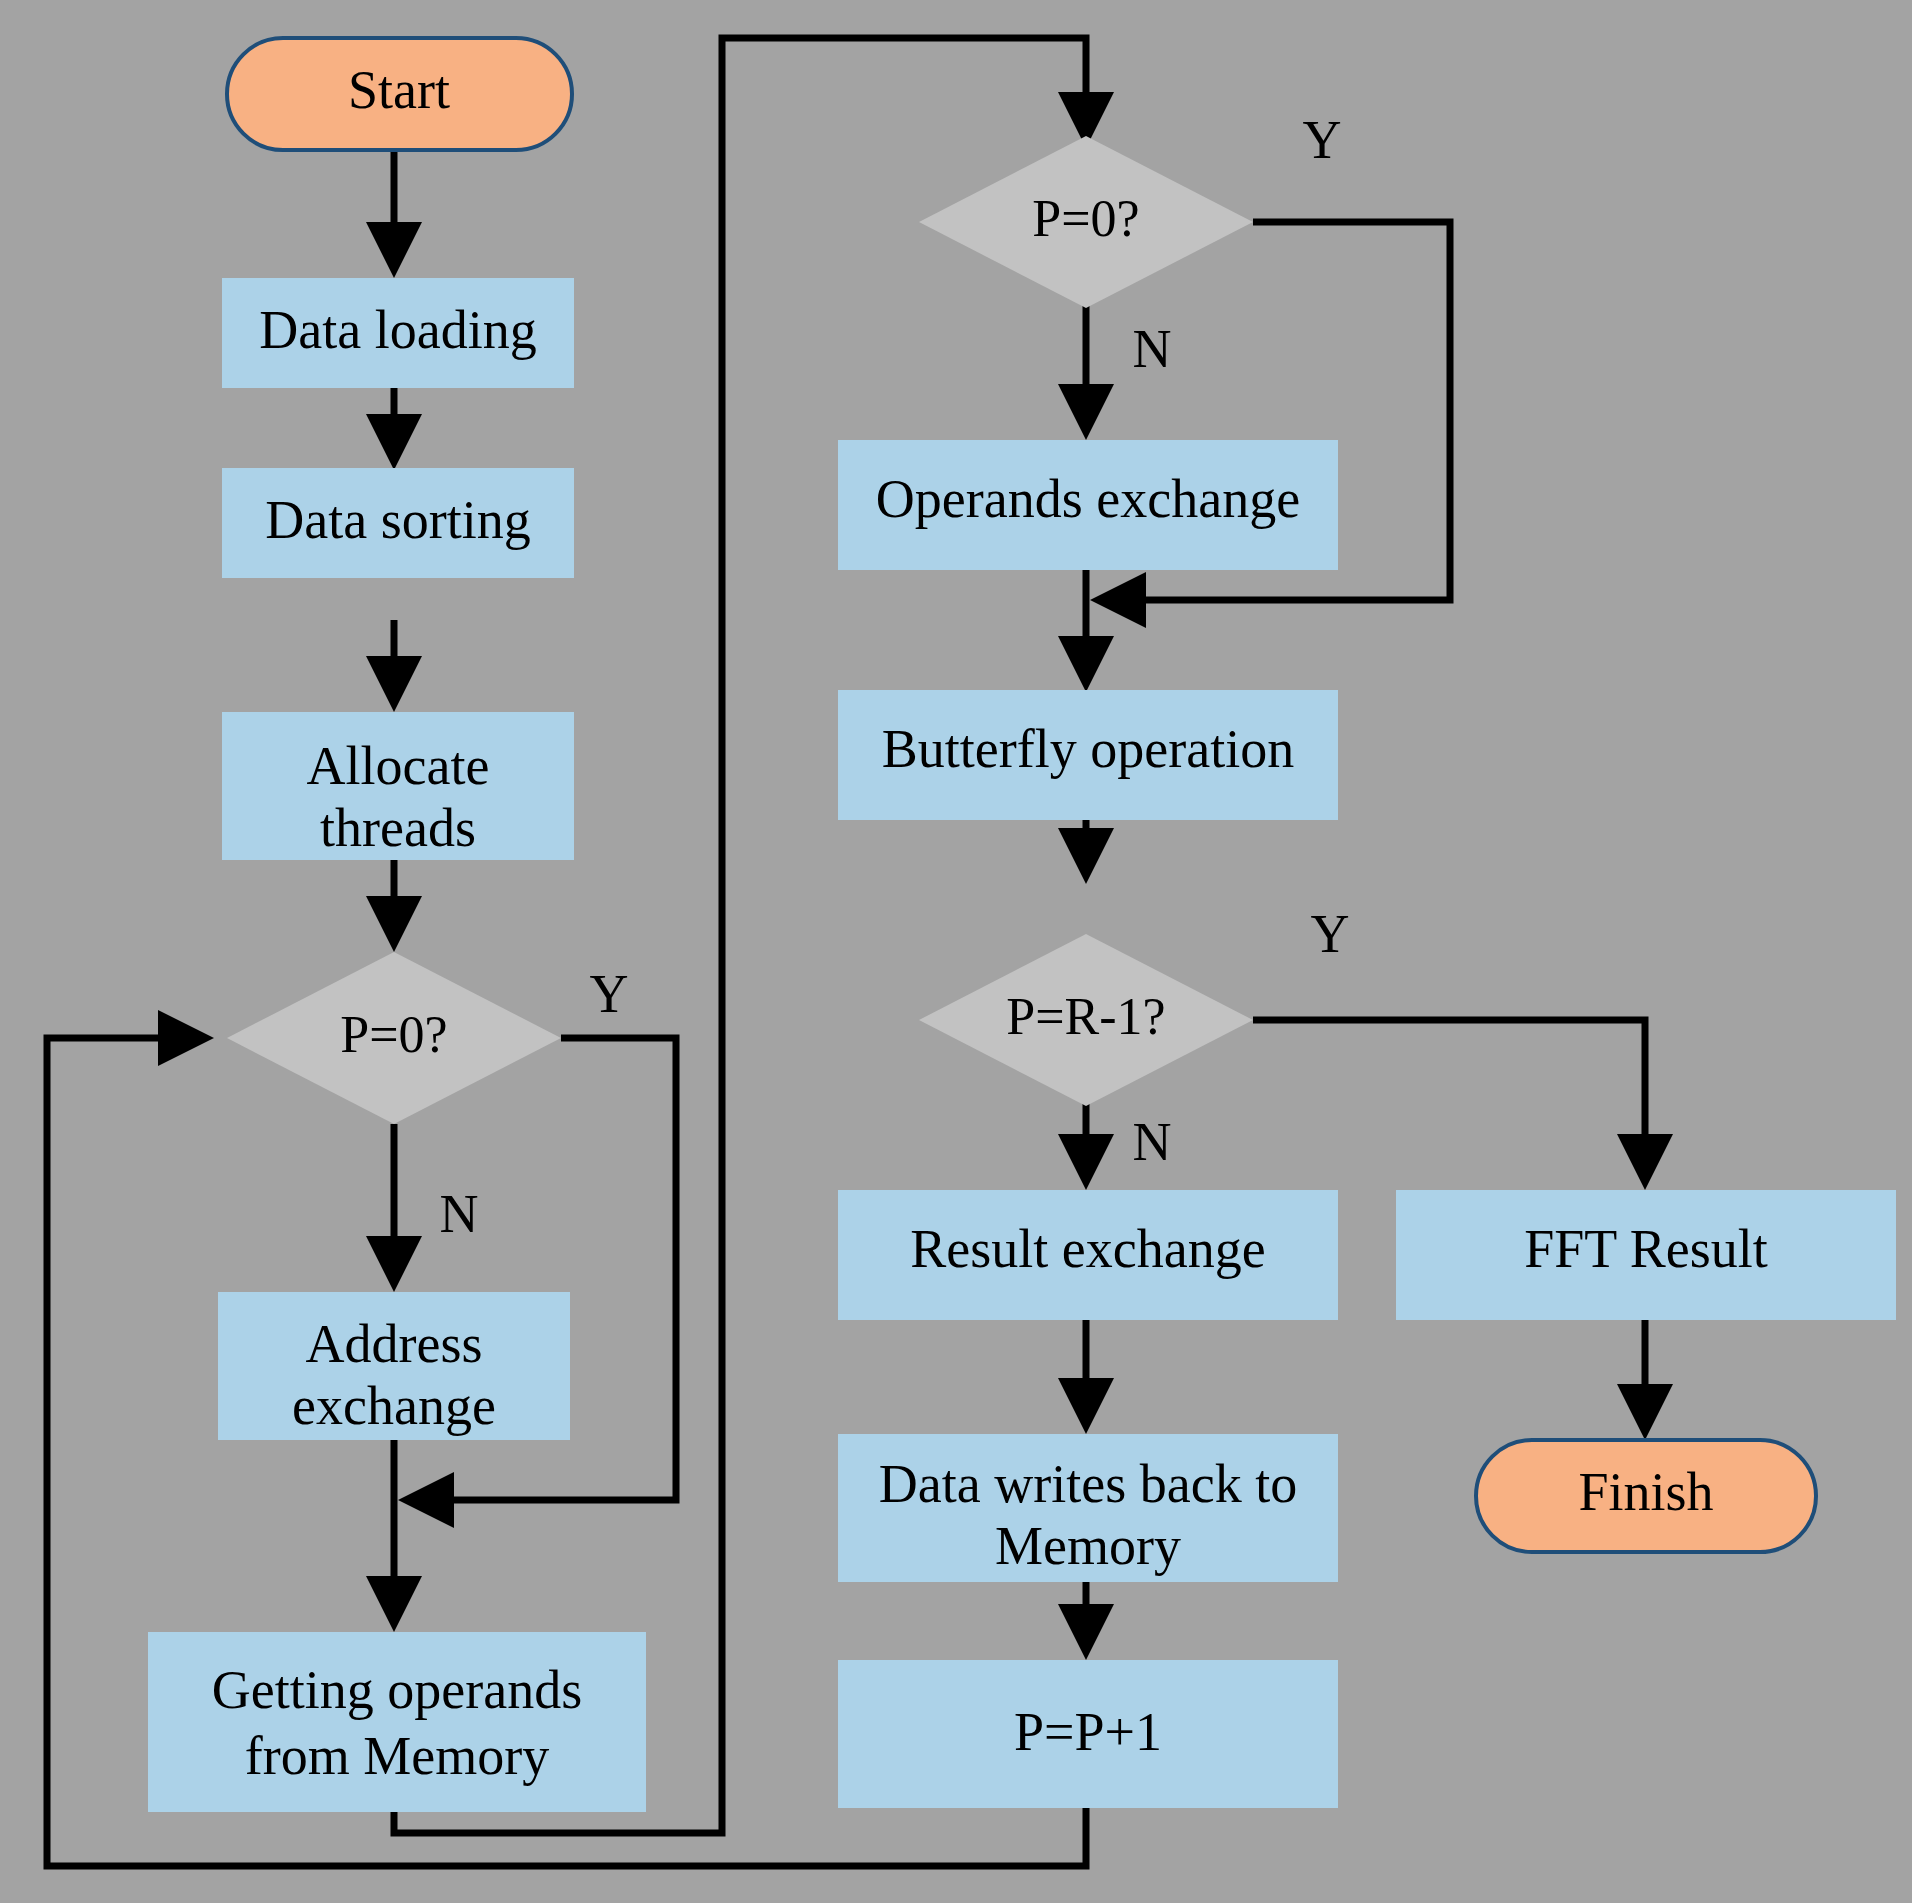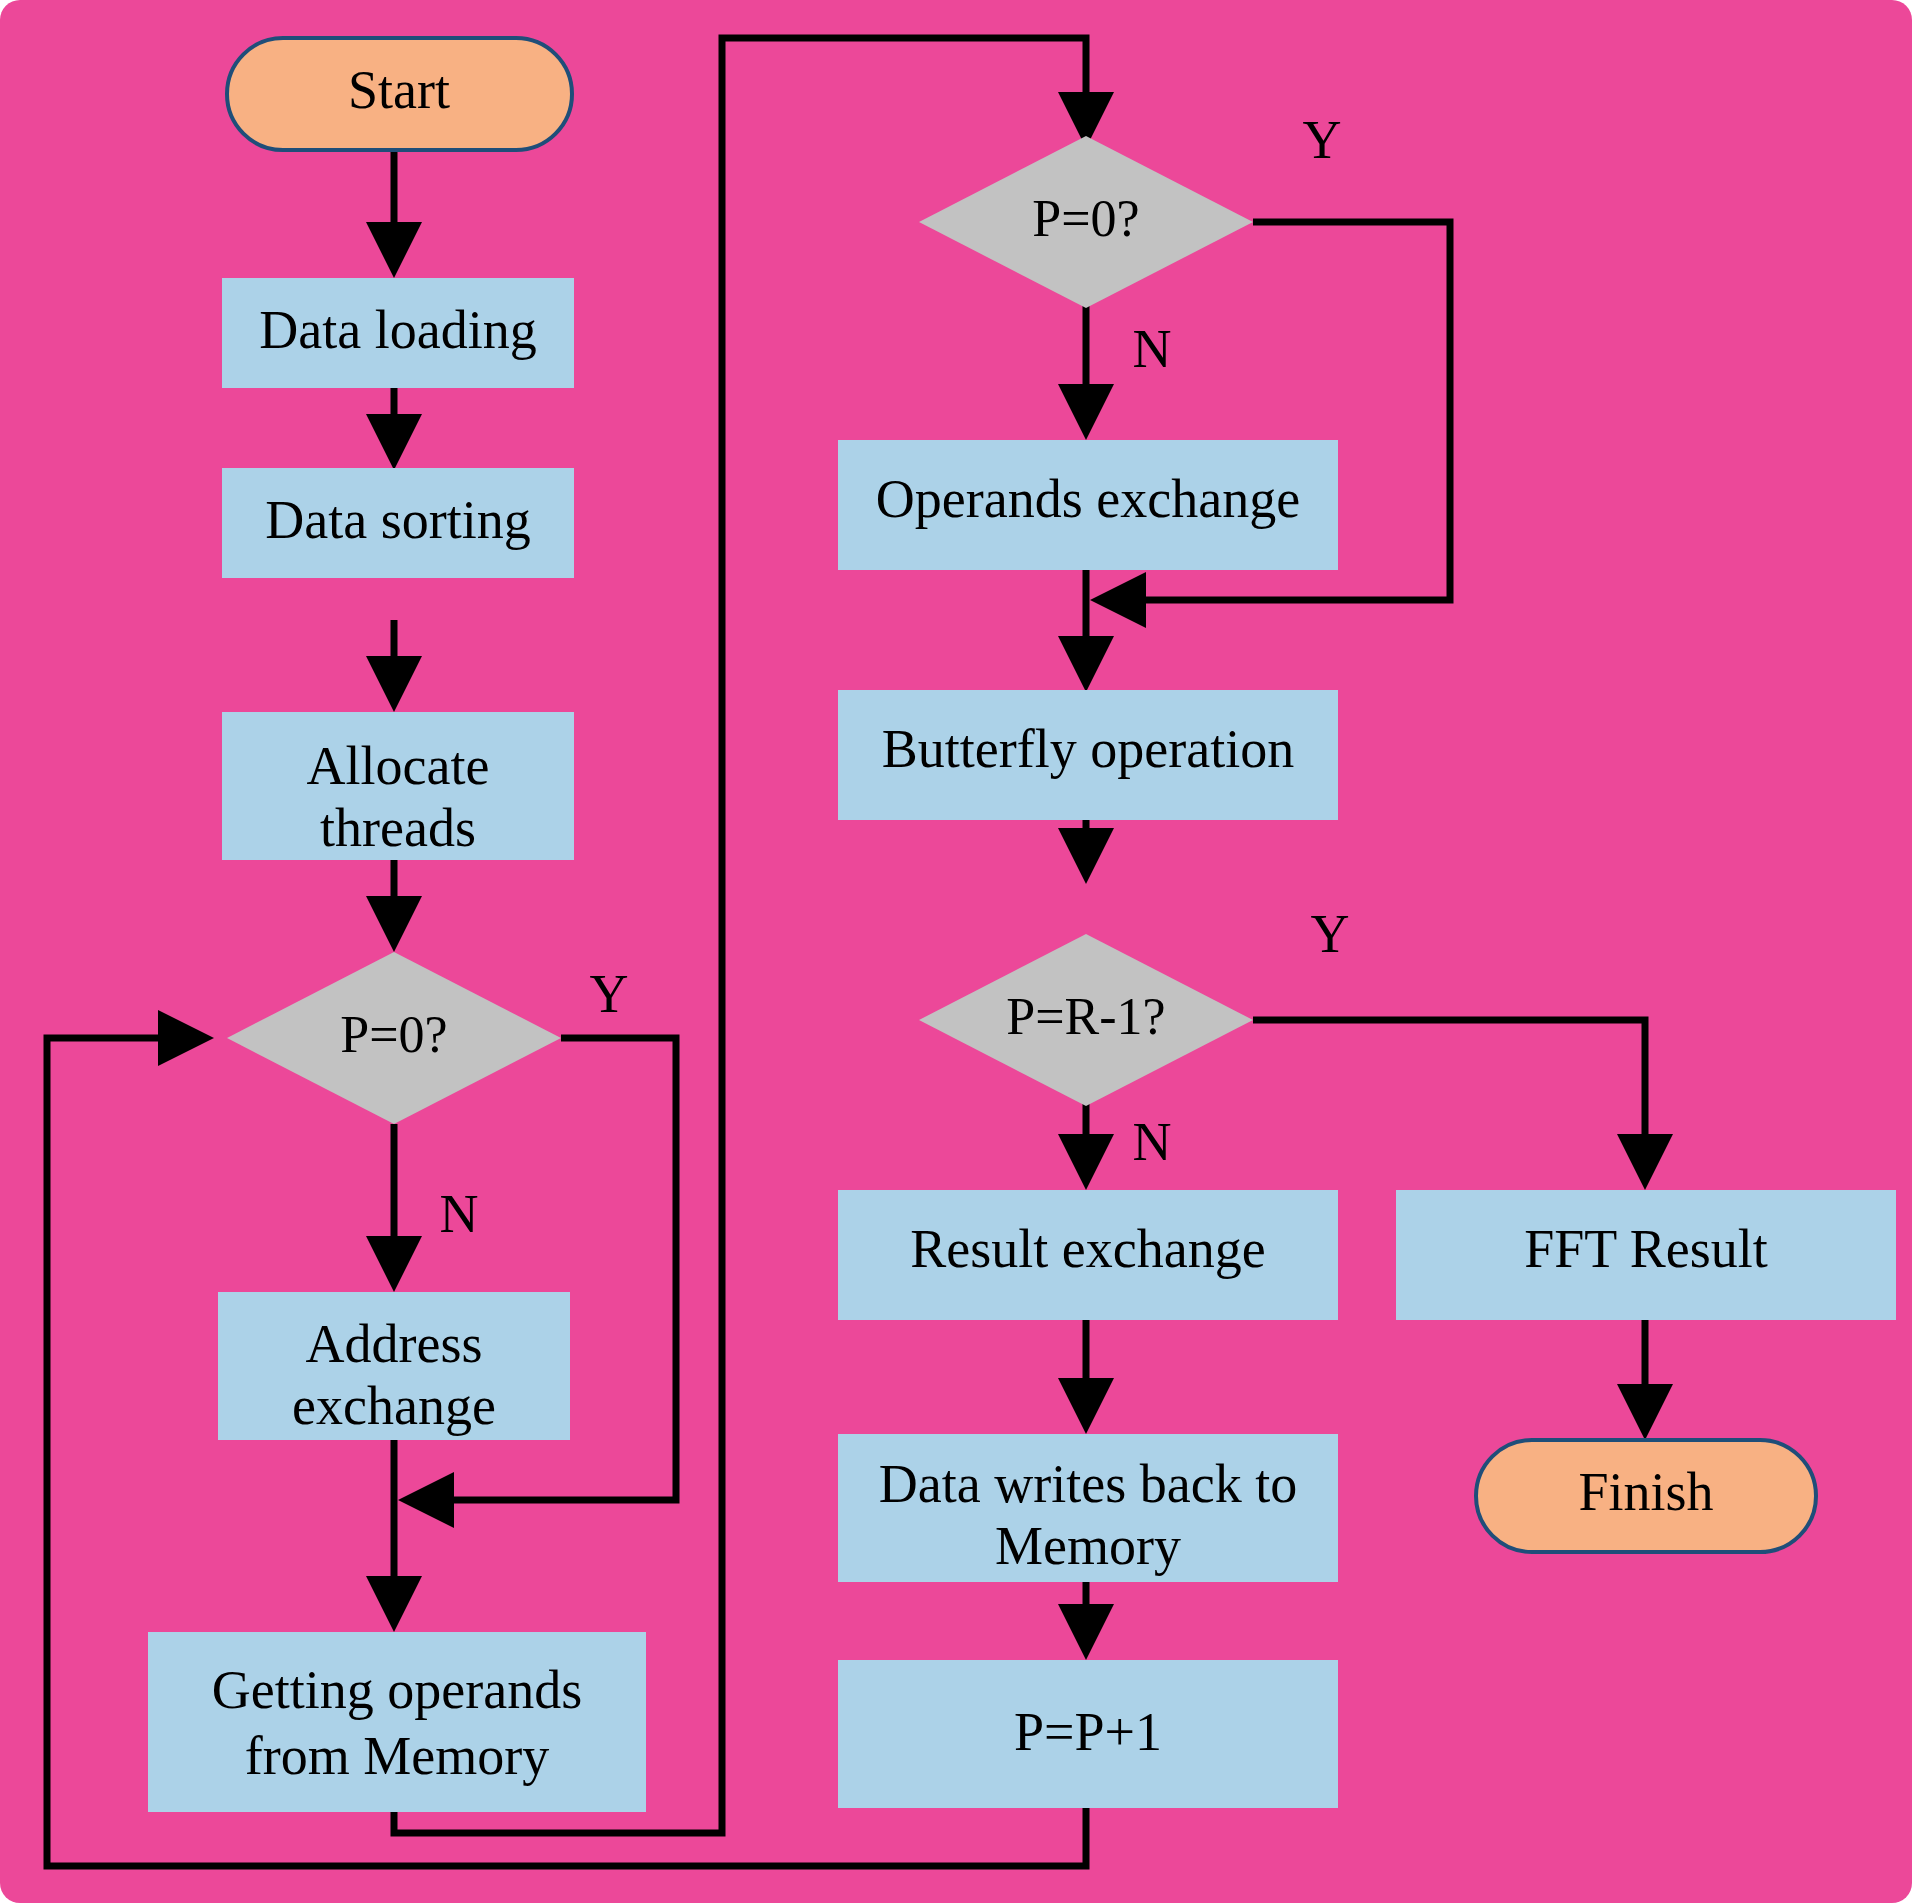--- a/index.html
+++ b/index.html
@@ -4,23 +4,22 @@
 <style>
   html, body {
     margin: 0;
     padding: 0;
     background: #ffffff;
   }
   #flowchart-root {
     position: relative;
     width: 1912px;
     height: 1903px;
-    background: #ec4899;
+    background: #a3a3a3;
     font-family: "Liberation Serif", "DejaVu Serif", serif;
-    border-radius: 20px;
   }
   svg#flow-svg {
     position: absolute;
     top: 0; left: 0;
     width: 1912px;
     height: 1903px;
     display: block;
   }
   .node-text {
     font-family: "Liberation Serif", "DejaVu Serif", serif;

